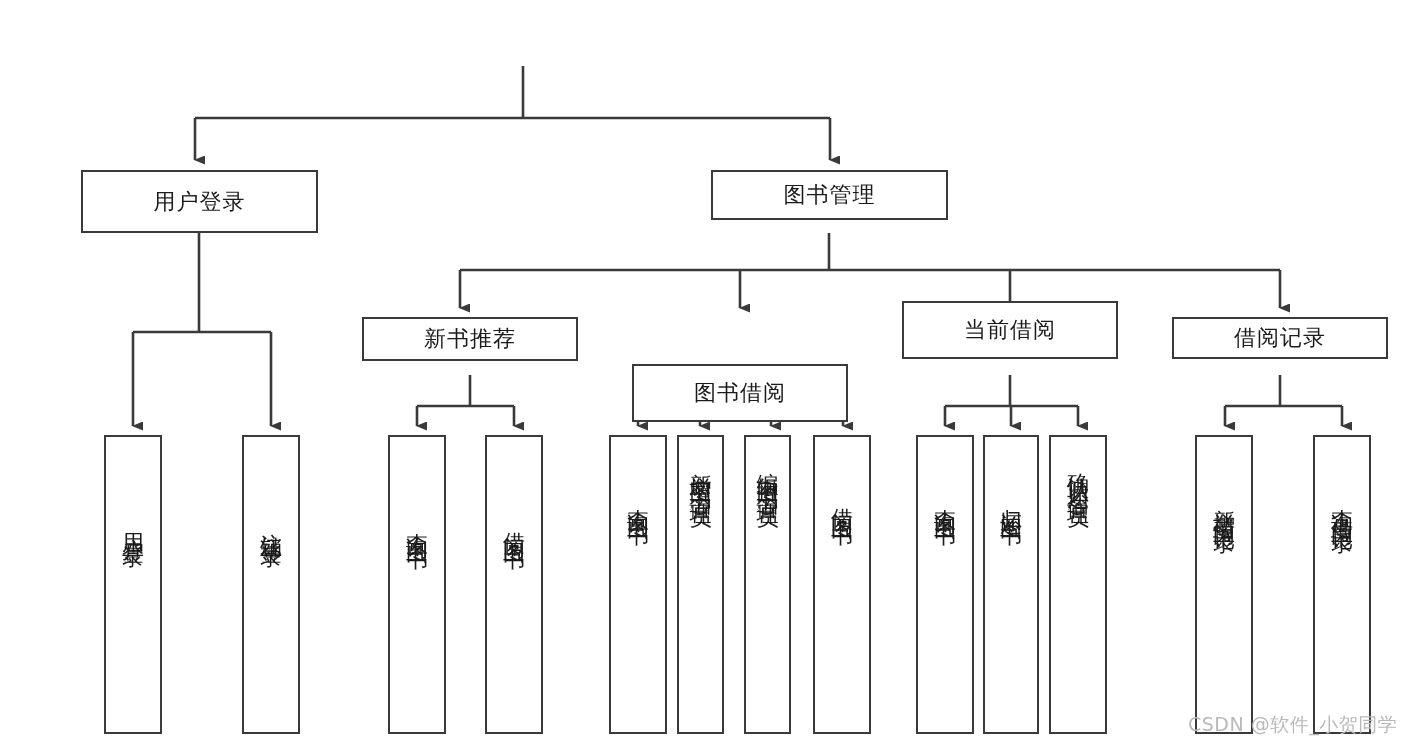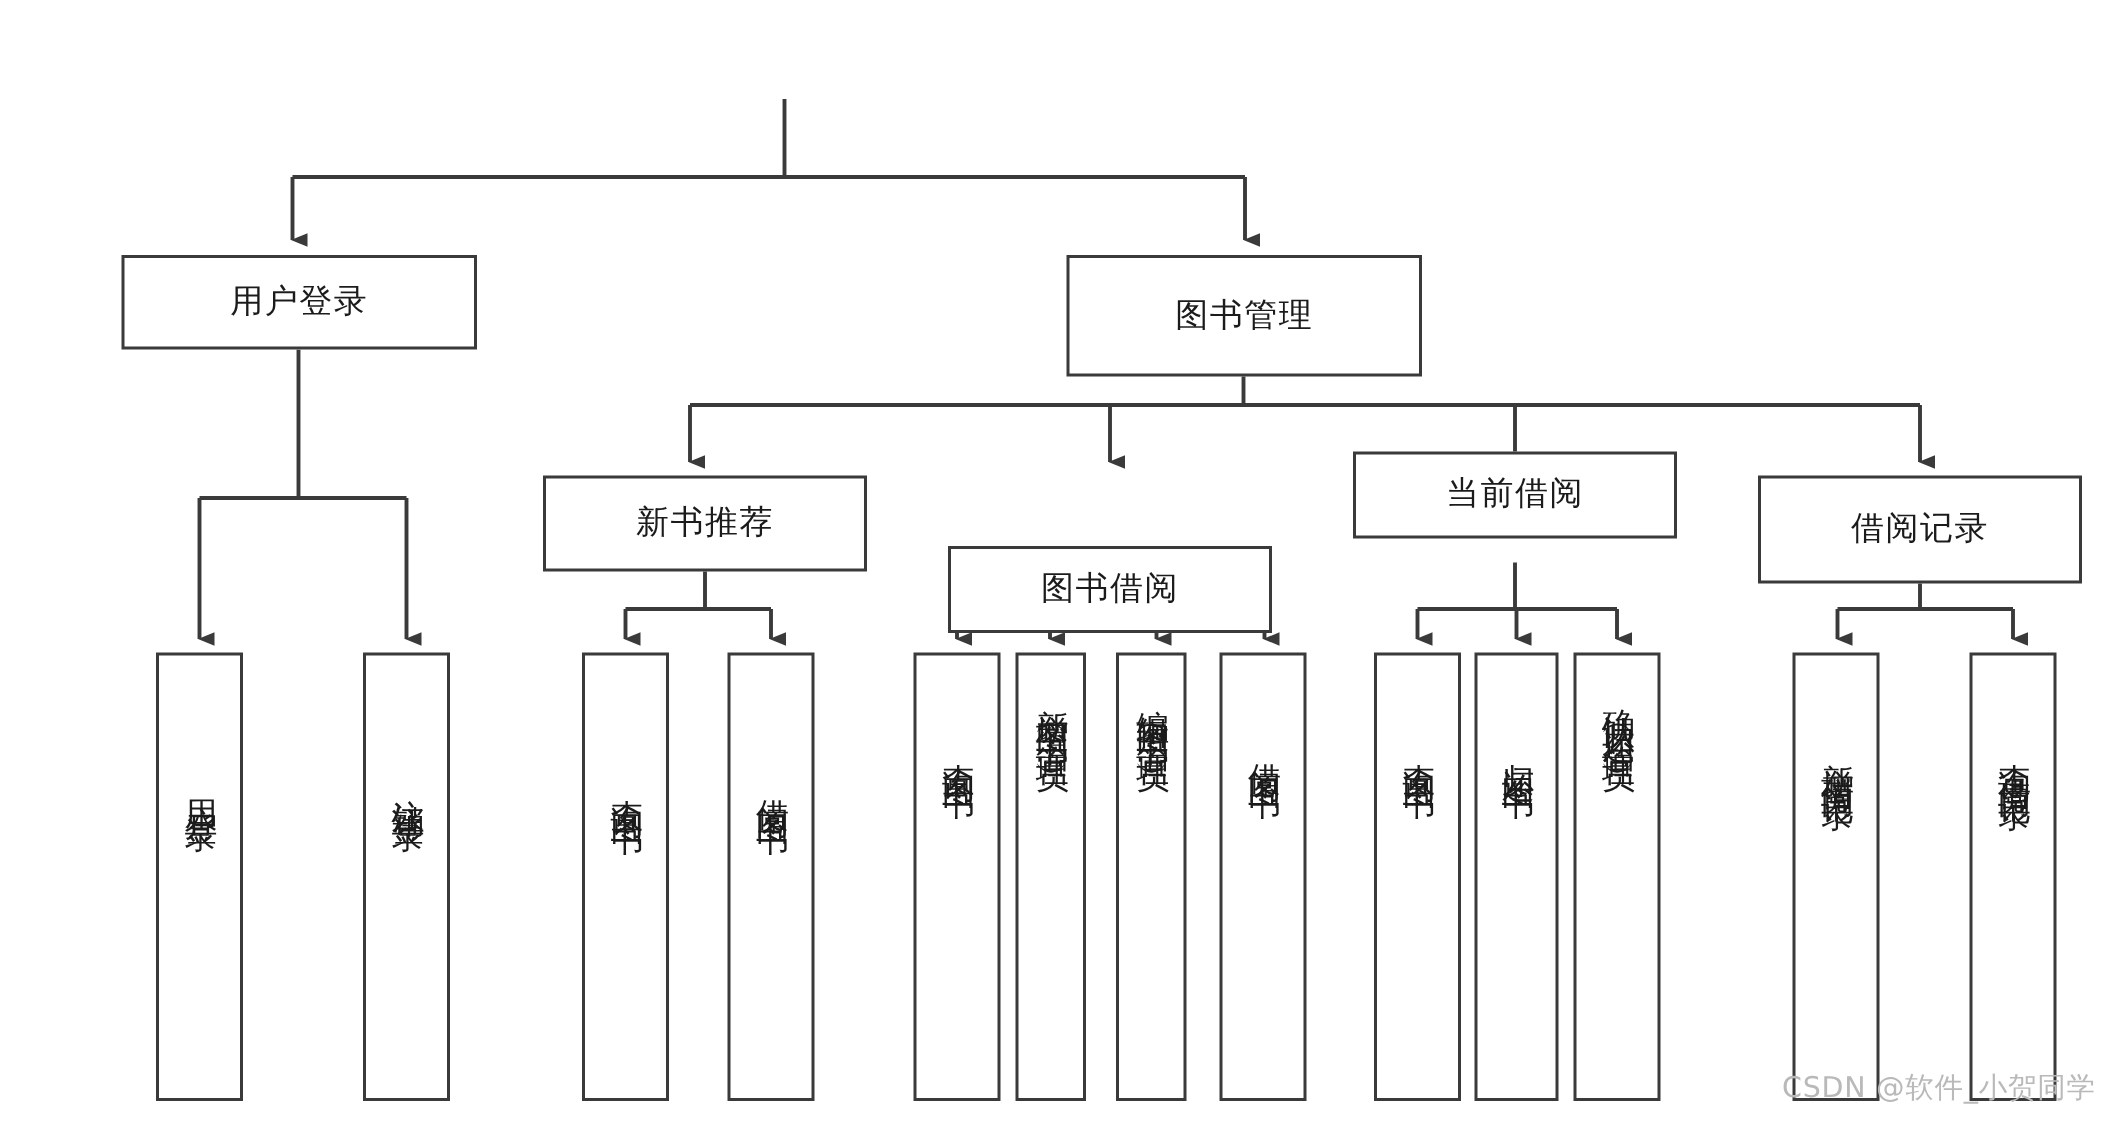--- a/index.html
+++ b/index.html
@@ -80,34 +80,34 @@
       <path d="M1225,406 L1342,406"></path>
       <path d="M1225,406 L1225,426" marker-end="url(#ah)"></path>
       <path d="M1342,406 L1342,426" marker-end="url(#ah)"></path>
     </g>
   </svg>
 
 
   <div class="node h-node" style="left:81px;top:170px;width:237px;height:63px;">
     <span class="lbl">用户登录</span>
   </div>
-  <div class="node h-node" style="left:711px;top:170px;width:237px;height:81px;">
+  <div class="node h-node" style="left:711px;top:170px;width:237px;height:50px;">
     <span class="lbl">图书管理</span>
   </div>
 
-  <div class="node h-node" style="left:362px;top:317px;width:216px;height:64px;">
+  <div class="node h-node" style="left:362px;top:317px;width:216px;height:44px;">
     <span class="lbl">新书推荐</span>
   </div>
   <div class="node h-node" style="left:632px;top:317px;width:216px;height:58px;margin-top:47px;">
     <span class="lbl">图书借阅</span>
   </div>
   <div class="node h-node" style="left:902px;top:301px;width:216px;height:58px;">
     <span class="lbl">当前借阅</span>
   </div>
-  <div class="node h-node" style="left:1172px;top:317px;width:216px;height:72px;">
+  <div class="node h-node" style="left:1172px;top:317px;width:216px;height:42px;">
     <span class="lbl">借阅记录</span>
   </div>
 
   <div class="node v-node mid" style="left:104px;top:435px;width:58px;height:299px;">
     <span class="lbl">用户登录</span>
   </div>
   <div class="node v-node mid" style="left:242px;top:435px;width:58px;height:299px;">
     <span class="lbl">注销登录</span>
   </div>
 

